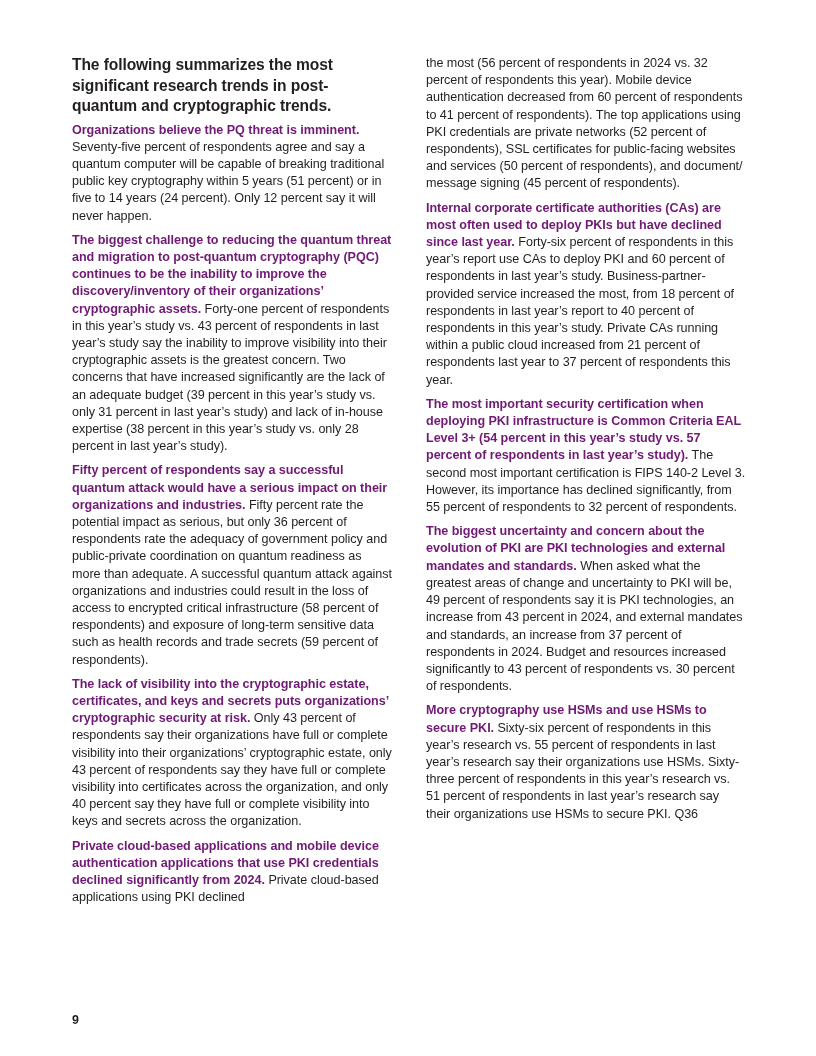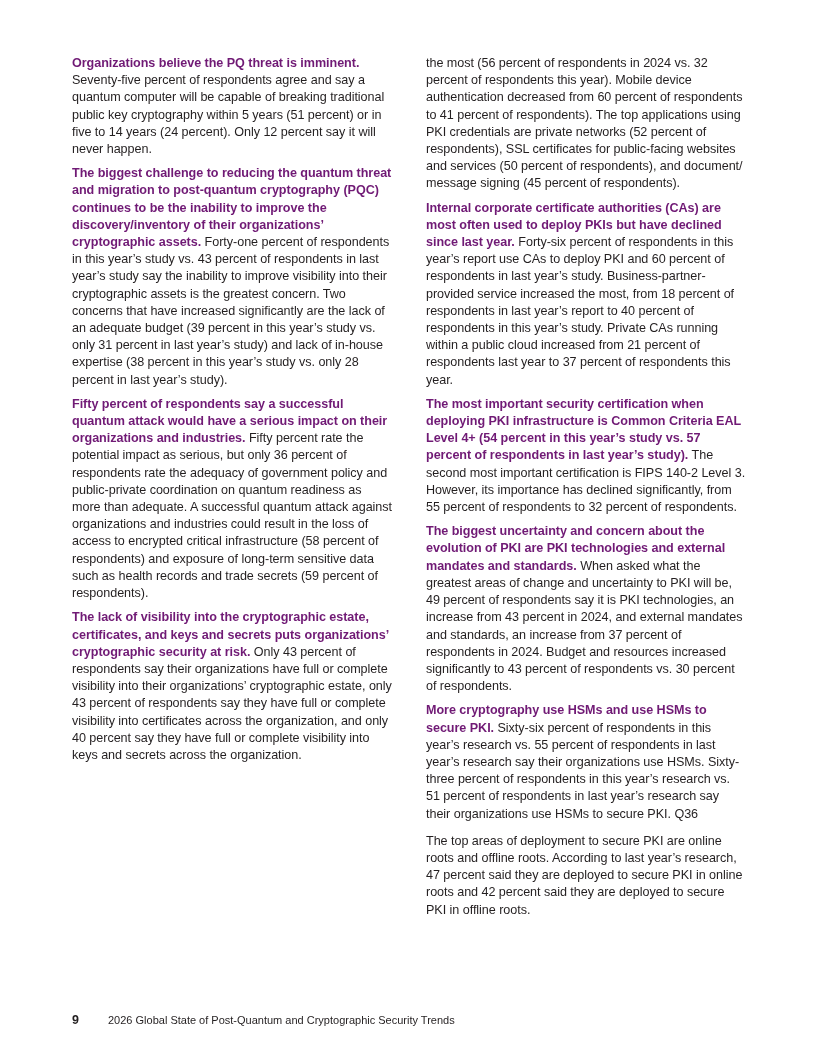--- a/index.html
+++ b/index.html
@@ -62,20 +62,21 @@
       width: 36px;
     }
     .footer-title {
       font-size: 11px;
     }
   </style>
 </head>
 <body>
 
 <div class="col col-left">
+  <h2 class="heading">The following summarizes the most significant research trends in post-quantum and cryptographic trends.</h2>
 
   <p class="para">
     <span class="lead">Organizations believe the PQ threat is imminent.</span>
     <span class="body-text">Seventy-five percent of respondents agree and say a quantum computer will be capable of breaking traditional public key cryptography within 5 years (51 percent) or in five to 14 years (24 percent). Only 12 percent say it will never happen.</span>
   </p>
 
   <p class="para">
     <span class="lead">The biggest challenge to reducing the quantum threat and migration to post-quantum cryptography (PQC) continues to be the inability to improve the discovery/inventory of their organizations’ cryptographic assets.</span>
     <span class="body-text">Forty-one percent of respondents in this year’s study vs. 43 percent of respondents in last year’s study say the inability to improve visibility into their cryptographic assets is the greatest concern. Two concerns that have increased significantly are the lack of an adequate budget (39 percent in this year’s study vs. only 31 percent in last year’s study) and lack of in-house expertise (38 percent in this year’s study vs. only 28 percent in last year’s study).</span>
   </p>
@@ -83,46 +84,48 @@
   <p class="para">
     <span class="lead">Fifty percent of respondents say a successful quantum attack would have a serious impact on their organizations and industries.</span>
     <span class="body-text">Fifty percent rate the potential impact as serious, but only 36 percent of respondents rate the adequacy of government policy and public-private coordination on quantum readiness as more than adequate. A successful quantum attack against organizations and industries could result in the loss of access to encrypted critical infrastructure (58 percent of respondents) and exposure of long-term sensitive data such as health records and trade secrets (59 percent of respondents).</span>
   </p>
 
   <p class="para">
     <span class="lead">The lack of visibility into the cryptographic estate, certificates, and keys and secrets puts organizations’ cryptographic security at risk.</span>
     <span class="body-text">Only 43 percent of respondents say their organizations have full or complete visibility into their organizations’ cryptographic estate, only 43 percent of respondents say they have full or complete visibility into certificates across the organization, and only 40 percent say they have full or complete visibility into keys and secrets across the organization.</span>
   </p>
 
+  <p class="para">
+    <span class="lead">Private cloud-based applications and mobile device authentication applications that use PKI credentials declined significantly from 2024.</span>
+    <span class="body-text">Private cloud-based applications using PKI declined</span>
+  </p>
 </div>
 
 <div class="col col-right">
   <p class="para">
     <span class="body-text">the most (56 percent of respondents in 2024 vs. 32 percent of respondents this year). Mobile device authentication decreased from 60 percent of respondents to 41 percent of respondents). The top applications using PKI credentials are private networks (52 percent of respondents), SSL certificates for public-facing websites and services (50 percent of respondents), and document/ message signing (45 percent of respondents).</span>
   </p>
 
   <p class="para">
     <span class="lead">Internal corporate certificate authorities (CAs) are most often used to deploy PKIs but have declined since last year.</span>
     <span class="body-text">Forty-six percent of respondents in this year’s report use CAs to deploy PKI and 60 percent of respondents in last year’s study. Business-partner-provided service increased the most, from 18 percent of respondents in last year’s report to 40 percent of respondents in this year’s study. Private CAs running within a public cloud increased from 21 percent of respondents last year to 37 percent of respondents this year.</span>
   </p>
 
   <p class="para">
-    <span class="lead">The most important security certification when deploying PKI infrastructure is Common Criteria EAL Level 4+ (54 percent in this year’s study vs. 57 percent of respondents in last year’s study).</span>
+    <span class="lead">The most important security certification when deploying PKI infrastructure is Common Criteria EAL Level 3+ (54 percent in this year’s study vs. 57 percent of respondents in last year’s study).</span>
     <span class="body-text">The second most important certification is FIPS 140-2 Level 3. However, its importance has declined significantly, from 55 percent of respondents to 32 percent of respondents.</span>
   </p>
 
   <p class="para">
     <span class="lead">The biggest uncertainty and concern about the evolution of PKI are PKI technologies and external mandates and standards.</span>
     <span class="body-text">When asked what the greatest areas of change and uncertainty to PKI will be, 49 percent of respondents say it is PKI technologies, an increase from 43 percent in 2024, and external mandates and standards, an increase from 37 percent of respondents in 2024. Budget and resources increased significantly to 43 percent of respondents vs. 30 percent of respondents.</span>
   </p>
 
   <p class="para">
     <span class="lead">More cryptography use HSMs and use HSMs to secure PKI.</span>
     <span class="body-text">Sixty-six percent of respondents in this year’s research vs. 55 percent of respondents in last year’s research say their organizations use HSMs. Sixty-three percent of respondents in this year’s research vs. 51 percent of respondents in last year’s research say their organizations use HSMs to secure PKI. Q36</span>
   </p>
 
-  <p class="para para-plain">The top areas of deployment to secure PKI are online roots and offline roots. According to last year’s research, 47 percent said they are deployed to secure PKI in online roots and 42 percent said they are deployed to secure PKI in offline roots.</p>
 </div>
 
 <div class="footer">
   <span class="page-num">9</span>
-  <span class="footer-title">2026 Global State of Post-Quantum and Cryptographic Security Trends</span>
 </div>
 
 </body></html>

